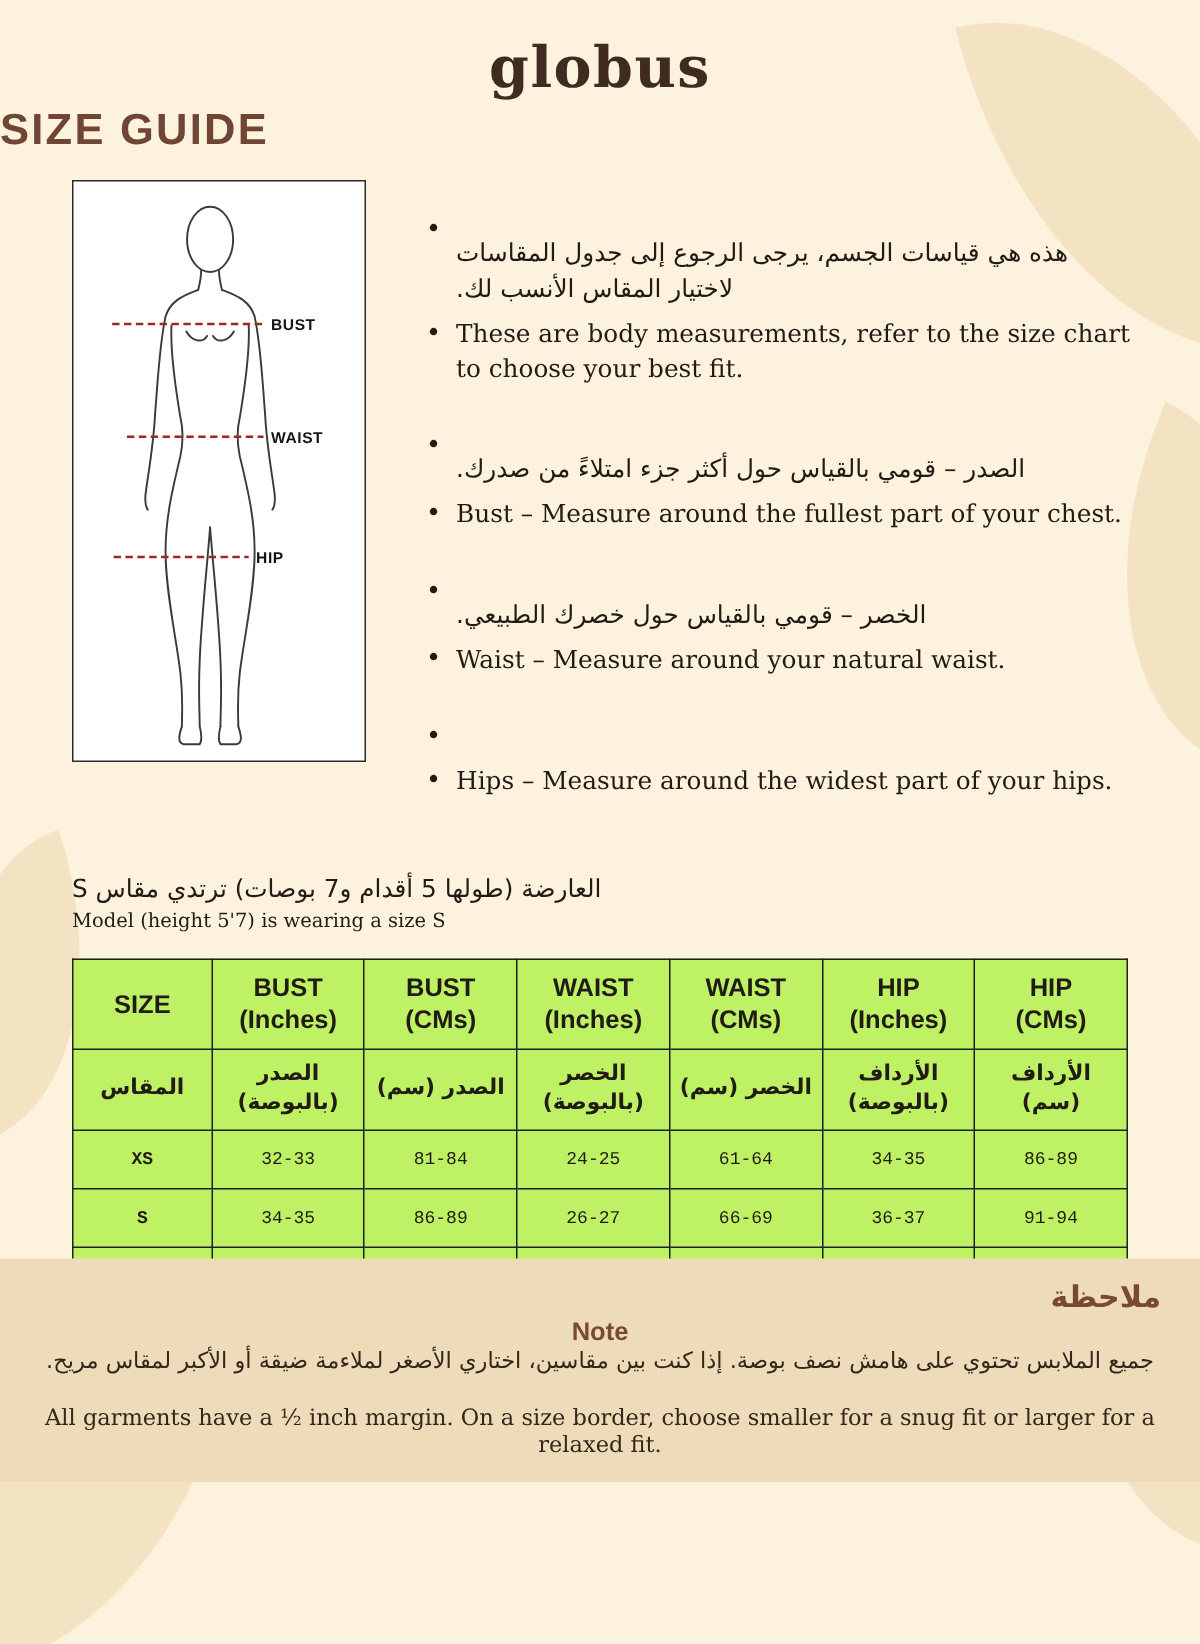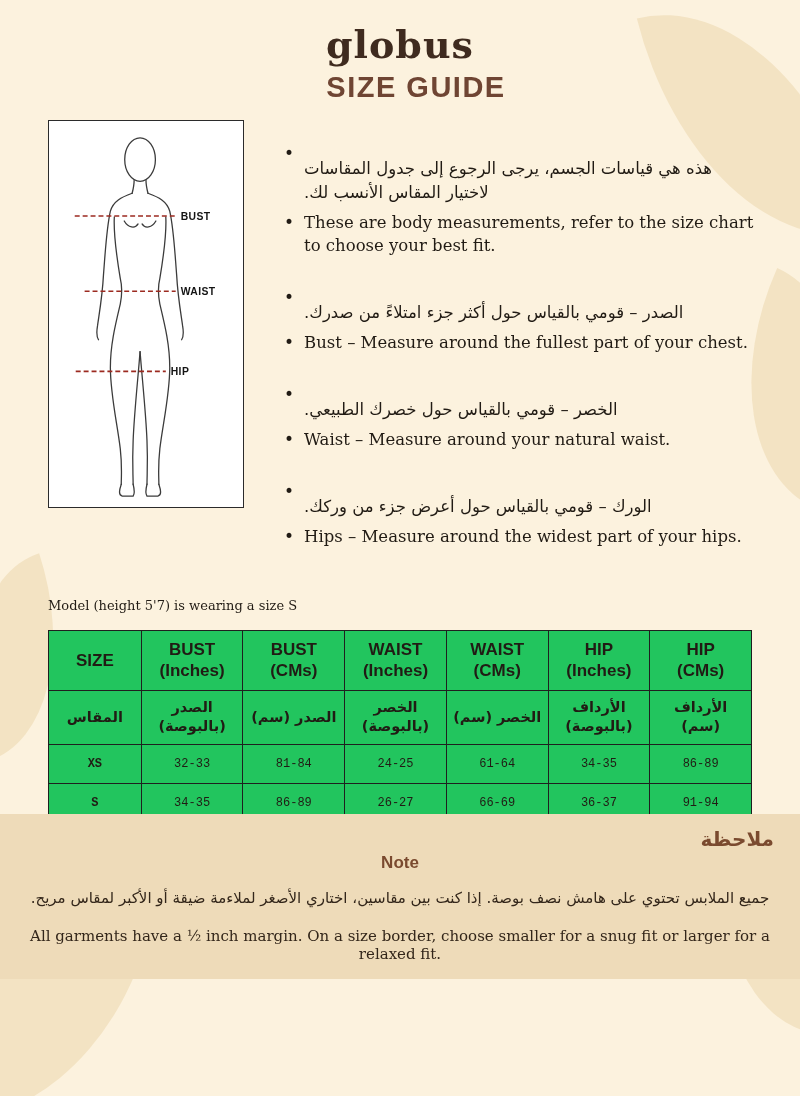--- a/index.html
+++ b/index.html
@@ -13,21 +13,21 @@
   .leaf { position:absolute; background:var(--leaf,#f3e3c3); z-index:0; }
   .leaf-a { right:-36px; top:-6px;  width:170px; height:262px; border-radius:0 100% 0 100%; transform:rotate(-14deg); }
   .leaf-b { right:-62px; top:286px; width:132px; height:204px; border-radius:0 100% 0 100%; transform:rotate(24deg); }
   .leaf-c { left:-42px;  top:566px; width:112px; height:182px; border-radius:100% 0 100% 0; transform:rotate(-18deg); }
   .leaf-d { left:-52px;  bottom:-44px; width:176px; height:236px; border-radius:100% 0 100% 0; transform:rotate(14deg); }
   .leaf-e { right:-30px; top:836px; width:120px; height:190px; border-radius:0 100% 0 100%; transform:rotate(8deg); }
   .content { position:relative; z-index:1; }
 
   
   .logo  { text-align:center; padding-top:22px; font-family:"DejaVu Serif", serif; font-weight:700; font-size:38px; letter-spacing:1px; color:var(--logo,#3f2b1f); }
-  .title { text-align:center; margin-top:4px; font-family:"Liberation Sans", sans-serif; font-weight:700; font-size:29px; letter-spacing:1.5px; color:var(--title,#6f4533);margin-left:32px; }
+  .title { text-align:left; margin-top:4px; font-family:"Liberation Sans", sans-serif; font-weight:700; font-size:29px; letter-spacing:1.5px; color:var(--title,#6f4533); }
 
   
   .main { display:flex; padding:16px 45px 0 48px; gap:40px; }
   .figure-box { flex:0 0 auto; width:196px; height:388px; background:#ffffff; border:1.6px solid #2b2b2b; }
   .figure-box svg { display:block; width:100%; height:100%; }
   .croquis { fill:none; stroke:#3b3b3b; stroke-width:1.3; stroke-linecap:round; }
   .dash-line { stroke:var(--line_red,#9c2a20); stroke-width:1.7; stroke-dasharray:5 3; }
   .fig-label { font:700 10.5px "Liberation Sans", sans-serif; fill:#141414; letter-spacing:0.4px; }
 
   .instructions { flex:1; padding-top:22px; }
@@ -36,33 +36,33 @@
   .bullet { font-size:17px; line-height:1.35; color:#211b14; }
   .txt-ar { direction:rtl; text-align:left; font-size:16.5px; line-height:1.45; font-family:"DejaVu Sans", sans-serif;margin-top:15px; }
   .txt-en { font-size:16.5px; line-height:1.4; font-family:"DejaVu Serif", serif; }
 
   
   .model-note { padding:20px 48px 0; }
   .model-ar { direction:rtl; text-align:left; font-size:16.5px; line-height:1.5; }
   .model-en { font-family:"DejaVu Serif", serif; font-size:13px; line-height:1.45; }
 
   
-  .size-table { width:704px; margin:14px auto 0; border-collapse:collapse; background:#22c55e; table-layout:fixed; position:relative; z-index:1; }
+  .size-table { width:704px; margin:14px auto 0; border-collapse:collapse; background:#bef264; table-layout:fixed; position:relative; z-index:1; }
   .size-table th, .size-table td { border:1.4px solid var(--table_border,#1f1f1f); text-align:center; vertical-align:middle; padding:3px 2px; }
   .hrow-en th { height:60px; font-family:"Liberation Sans", sans-serif; font-weight:700; font-size:17px; line-height:1.25; }
   .hrow-ar th { height:54px; font-weight:700; font-size:14.5px; line-height:1.35; direction:rtl; }
   .h-sub { font-weight:700; }
   .size-table td { height:39px; font-size:12px; font-family:Liberation Mono, monospace; }
   .size-table td.size-cell { font-weight:700; }
 
   
   .footer { position:absolute; left:0; right:0; bottom:0; background:var(--footer_bg,#eedbb9); text-align:center; padding:13px 26px 16px; z-index:1; }
   .footer-h-ar { font-weight:700; font-size:20px; color:var(--footer_heading,#7a4a2f);text-align:right; }
   .footer-h-en { font-weight:700; font-size:17px; margin-top:2px; font-family:"Liberation Sans", sans-serif; color:var(--footer_heading,#7a4a2f); }
-  .footer-ar { direction:rtl; font-size:15px; margin-top:16px; color:#33261a; }
+  .footer-ar { direction:rtl; font-size:15px; margin-top:0; color:#33261a; }
   .footer-en { font-family:"DejaVu Serif", serif; font-size:15px; margin-top:20px; color:#33261a; }
 </style>
 </head>
 <body>
 
 <div class="page">
   <div class="leaf leaf-a"></div>
   <div class="leaf leaf-b"></div>
   <div class="leaf leaf-c"></div>
   <div class="leaf leaf-d"></div>
@@ -126,31 +126,31 @@
             <span class="txt-ar">الخصر – قومي بالقياس حول خصرك الطبيعي.</span>
           </div>
           <div class="item">
             <span class="bullet">•</span>
             <span class="txt-en">Waist – Measure around your natural waist.</span>
           </div>
         </div>
         <div class="group">
           <div class="item">
             <span class="bullet">•</span>
-            <span class="txt-ar">الورك – قومي بالقياس حول أعرض جزء من وركك.</span>
           </div>
           <div class="item">
             <span class="bullet">•</span>
             <span class="txt-en">Hips – Measure around the widest part of your hips.</span>
           </div>
         </div>
       </div>
     </div>
 
     <div class="model-note">
+      <div class="model-ar">العارضة (طولها 5 أقدام و7 بوصات) ترتدي مقاس S</div>
       <div class="model-en">Model (height 5'7) is wearing a size S</div>
     </div>
 
     <table class="size-table">
       <colgroup>
         <col style="width:13.2%">
         <col style="width:14.47%">
           <col style="width:14.47%">
           <col style="width:14.47%">
         <col style="width:14.47%">

